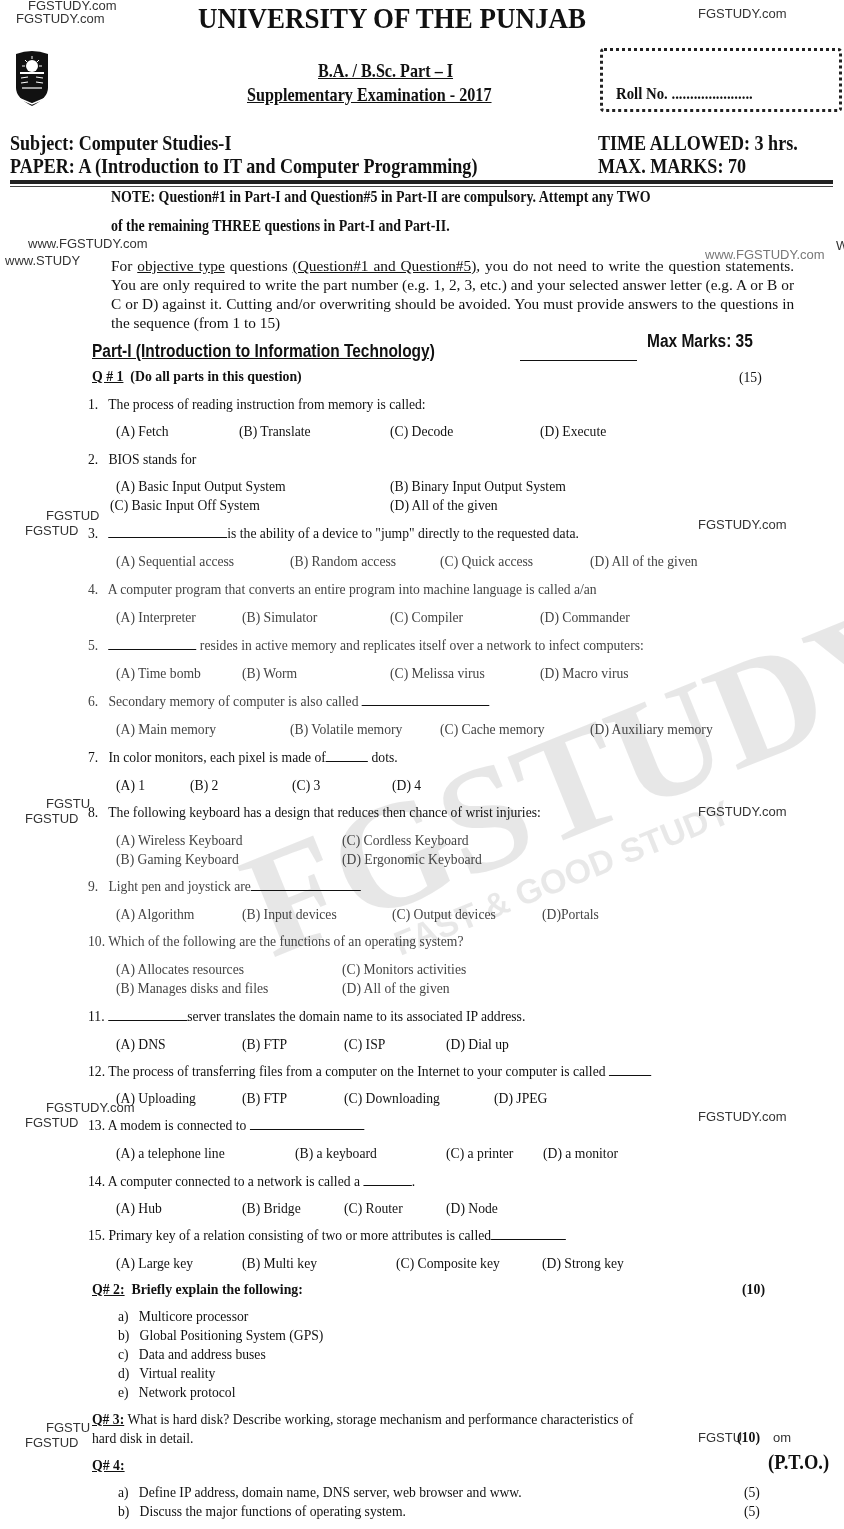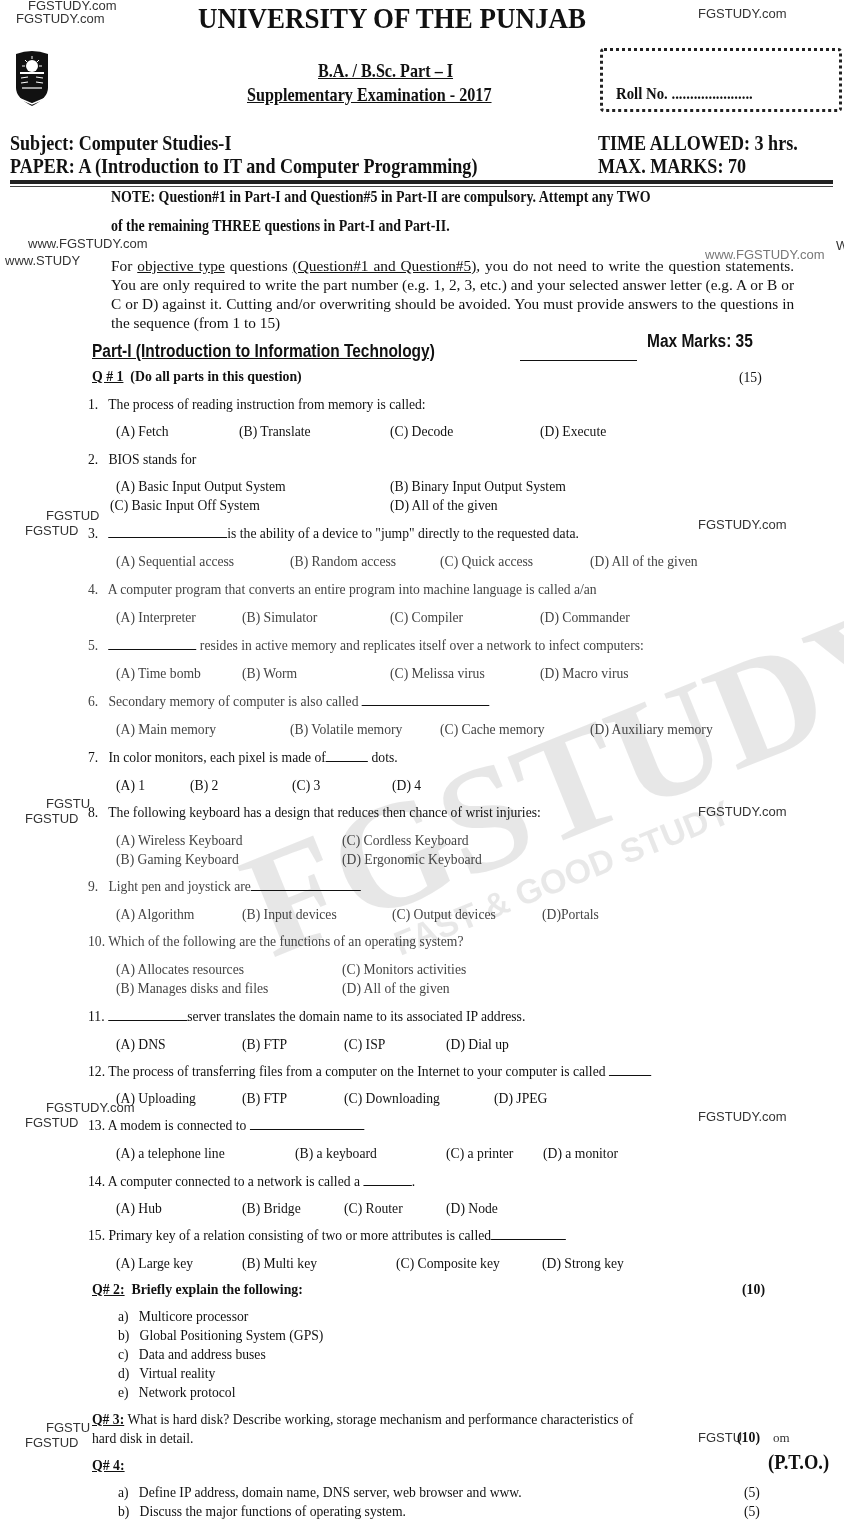--- a/index.html
+++ b/index.html
@@ -47,21 +47,21 @@
 <div class="abs wm" style="left:698px; top:517px;">FGSTUDY.com</div>
 <div class="abs wm" style="left:46px; top:796px;">FGSTU</div>
 <div class="abs wm" style="left:25px; top:811px;">FGSTUD</div>
 <div class="abs wm" style="left:698px; top:804px;">FGSTUDY.com</div>
 <div class="abs wm" style="left:46px; top:1100px;">FGSTUDY.com</div>
 <div class="abs wm" style="left:25px; top:1115px;">FGSTUD</div>
 <div class="abs wm" style="left:698px; top:1109px;">FGSTUDY.com</div>
 <div class="abs wm" style="left:46px; top:1420px;">FGSTU</div>
 <div class="abs wm" style="left:25px; top:1435px;">FGSTUD</div>
 <div class="abs wm" style="left:698px; top:1430px;">FGSTU</div>
-<div class="abs wm" style="left:773px; top:1430px;font-family:Liberation Serif, serif;">om</div>
+<div class="abs wm" style="left:773px; top:1430px;">om</div>
 
 <div class="abs title" style="left:198px; top:2px;">UNIVERSITY OF THE PUNJAB</div>
 
 <svg class="logo" viewBox="0 0 40 62">
   <path d="M4 6 Q20 0 36 6 L36 40 Q36 50 20 58 Q4 50 4 40 Z" fill="#111"></path>
   <circle cx="20" cy="18" r="6" fill="#fff"></circle>
   <g stroke="#fff" stroke-width="1">
     <line x1="20" y1="8" x2="20" y2="11"></line>
       <line x1="13" y1="12" x2="15" y2="14"></line>
       <line x1="27" y1="12" x2="25" y2="14"></line>

